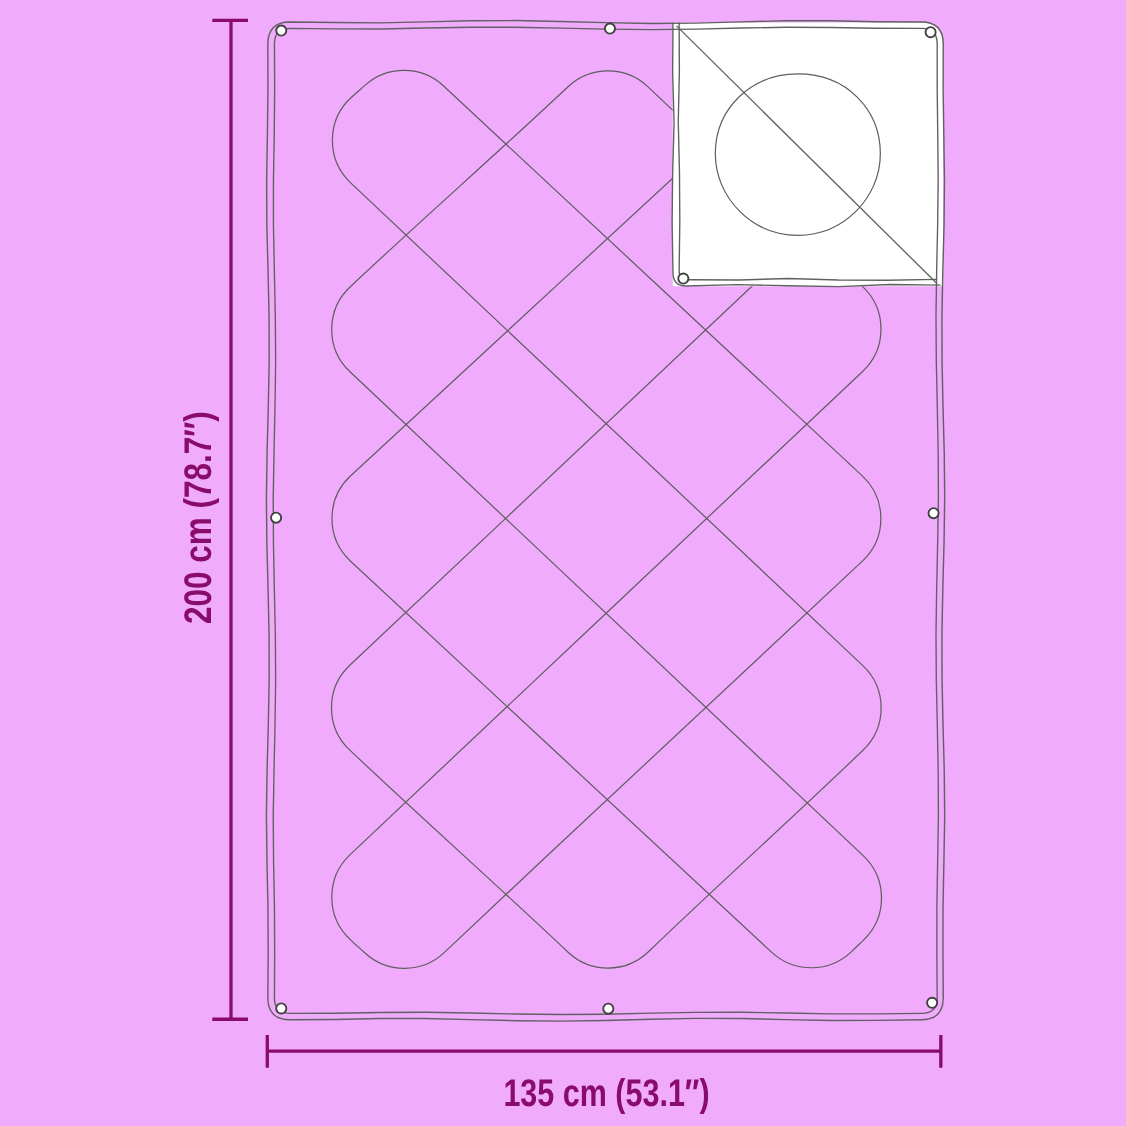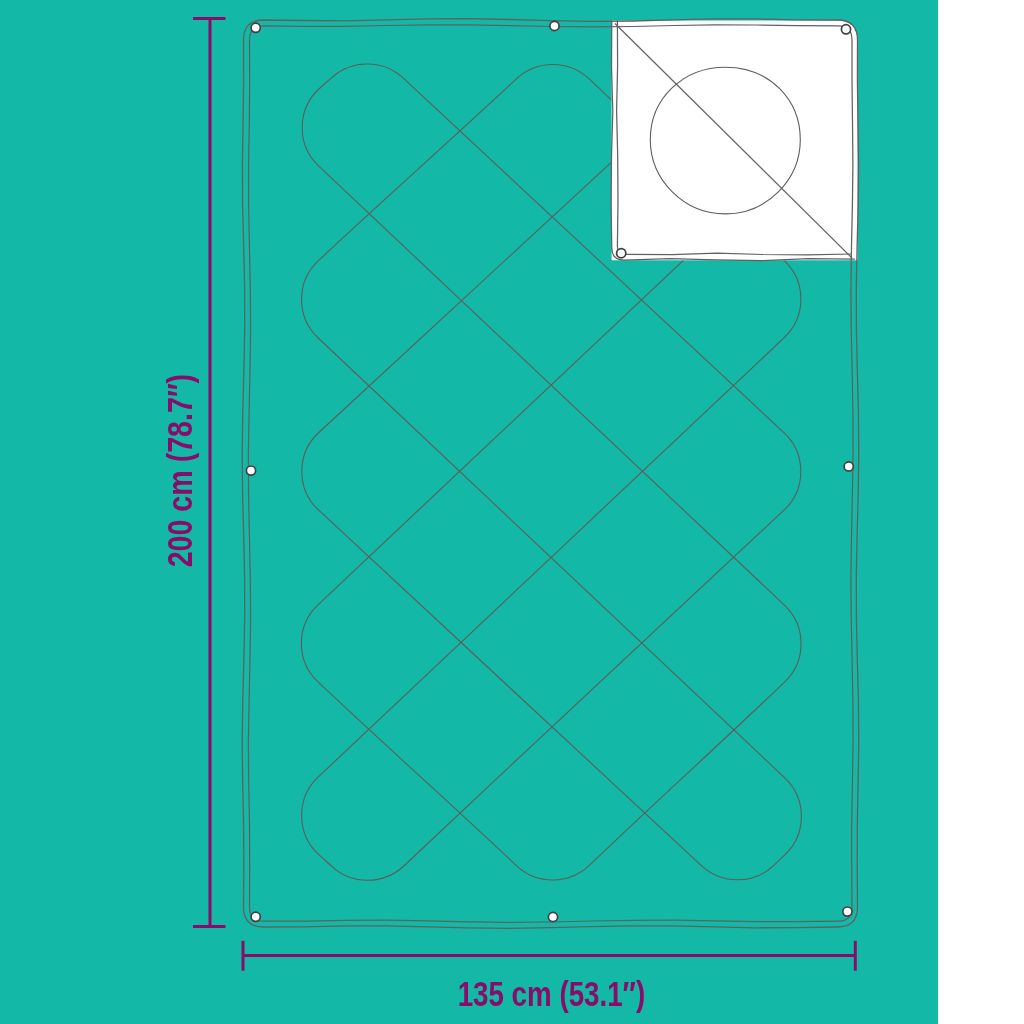--- a/index.html
+++ b/index.html
@@ -1,16 +1,16 @@
 <!DOCTYPE html>
 <html><head>
 <meta charset="utf-8">
 <style>
   html,body{margin:0;padding:0;background:#fff;}
-  #c{position:relative;width:938px;height:1024px;background:#14b8a6;overflow:hidden;}
+  #c{position:relative;width:1024px;height:1024px;background:#f0abfc;overflow:hidden;}
   svg{position:absolute;left:0;top:0;}
   .dimtext{font-family:"Liberation Sans",sans-serif;font-weight:bold;font-size:35px;fill:#8a0c6a;}
 </style>
 </head>
 <body>
 <div id="c">
 <svg width="1024" height="1024" viewBox="0 0 1024 1024">
   <path d="M 332.0,77.4 C 328.0,81.0 323.9,84.4 320.0,88.0 A 53,53 0 0 0 318.8,166.2 C 473.3,313.2 629.9,458.0 784.4,605.1 A 53,53 0 0 1 784.3,682.3 C 719.9,744.1 653.4,803.8 589.0,865.7 A 53,53 0 0 1 516.7,865.9 C 451.3,804.0 383.8,744.2 318.3,682.2 A 53,53 0 0 1 318.0,604.8 C 472.7,457.6 629.5,312.6 784.2,165.3 A 53,53 0 0 0 783.9,88.0 C 780.7,84.8 777.2,81.9 774.0,78.7 A 53,53 0 0 0 701.9,78.6 C 574.9,197.3 445.8,313.8 318.8,432.5 A 53,53 0 0 0 318.7,510.2 C 445.6,629.4 574.5,746.4 701.4,865.6 A 53,53 0 0 0 774.1,865.1 C 777.6,861.5 781.4,858.2 785.0,854.7 A 53,53 0 0 0 784.7,777.8 C 629.9,630.4 473.0,485.3 318.2,338.0 A 53,53 0 0 1 318.7,260.4 C 384.1,199.0 451.5,139.8 516.9,78.4 A 53,53 0 0 1 588.9,78.7 C 653.2,140.0 719.6,199.1 784.0,260.3 A 53,53 0 0 1 784.2,337.7 C 629.6,484.8 472.9,629.8 318.3,776.9 A 53,53 0 0 0 318.9,854.6 C 323.1,858.7 327.6,862.4 331.8,866.4 A 53,53 0 0 0 403.8,866.0 C 529.8,746.6 657.9,629.5 784.0,510.1 A 53,53 0 0 0 783.9,432.6 C 657.7,313.7 529.5,197.1 403.3,78.2 A 53,53 0 0 0 332.0,77.4 Z" fill="none" stroke="#5d5d5d" stroke-width="1.1"></path>
   <path d="M 611.6,20.5 L 837.5,20.5 Q 857.5,20.5 857.5,40.5 L 857.5,260.2 L 611.6,260.2 Z" fill="#ffffff" stroke="none"></path>
   <path d="M 615.0,23.5 L 852.0,258.0" fill="none" stroke="#626262" stroke-width="1.2"></path>

